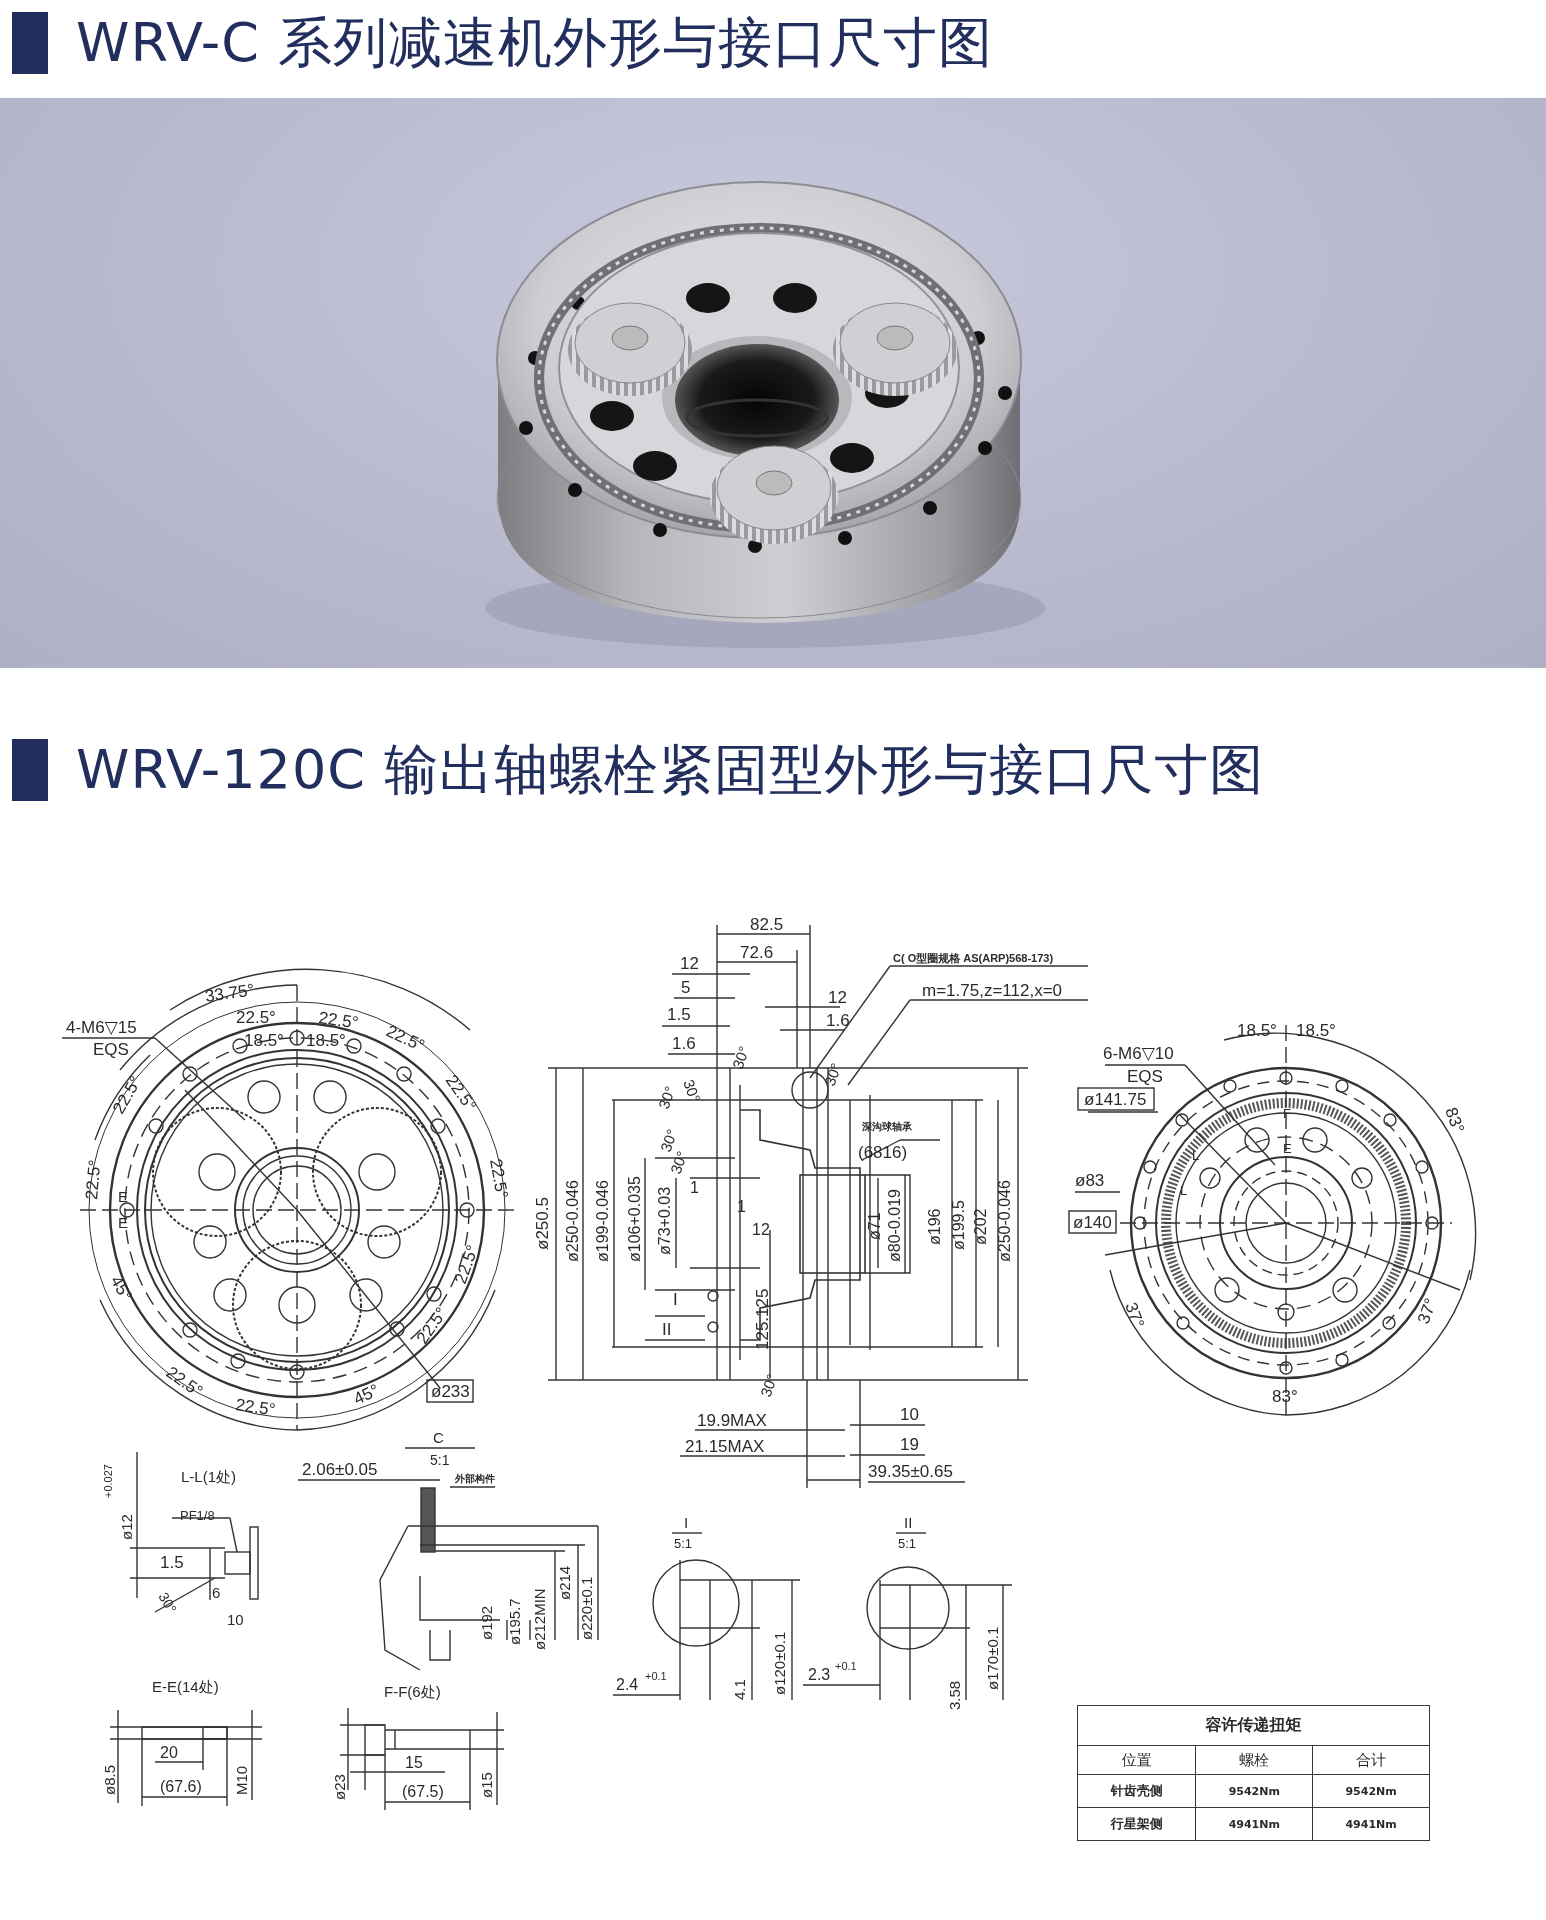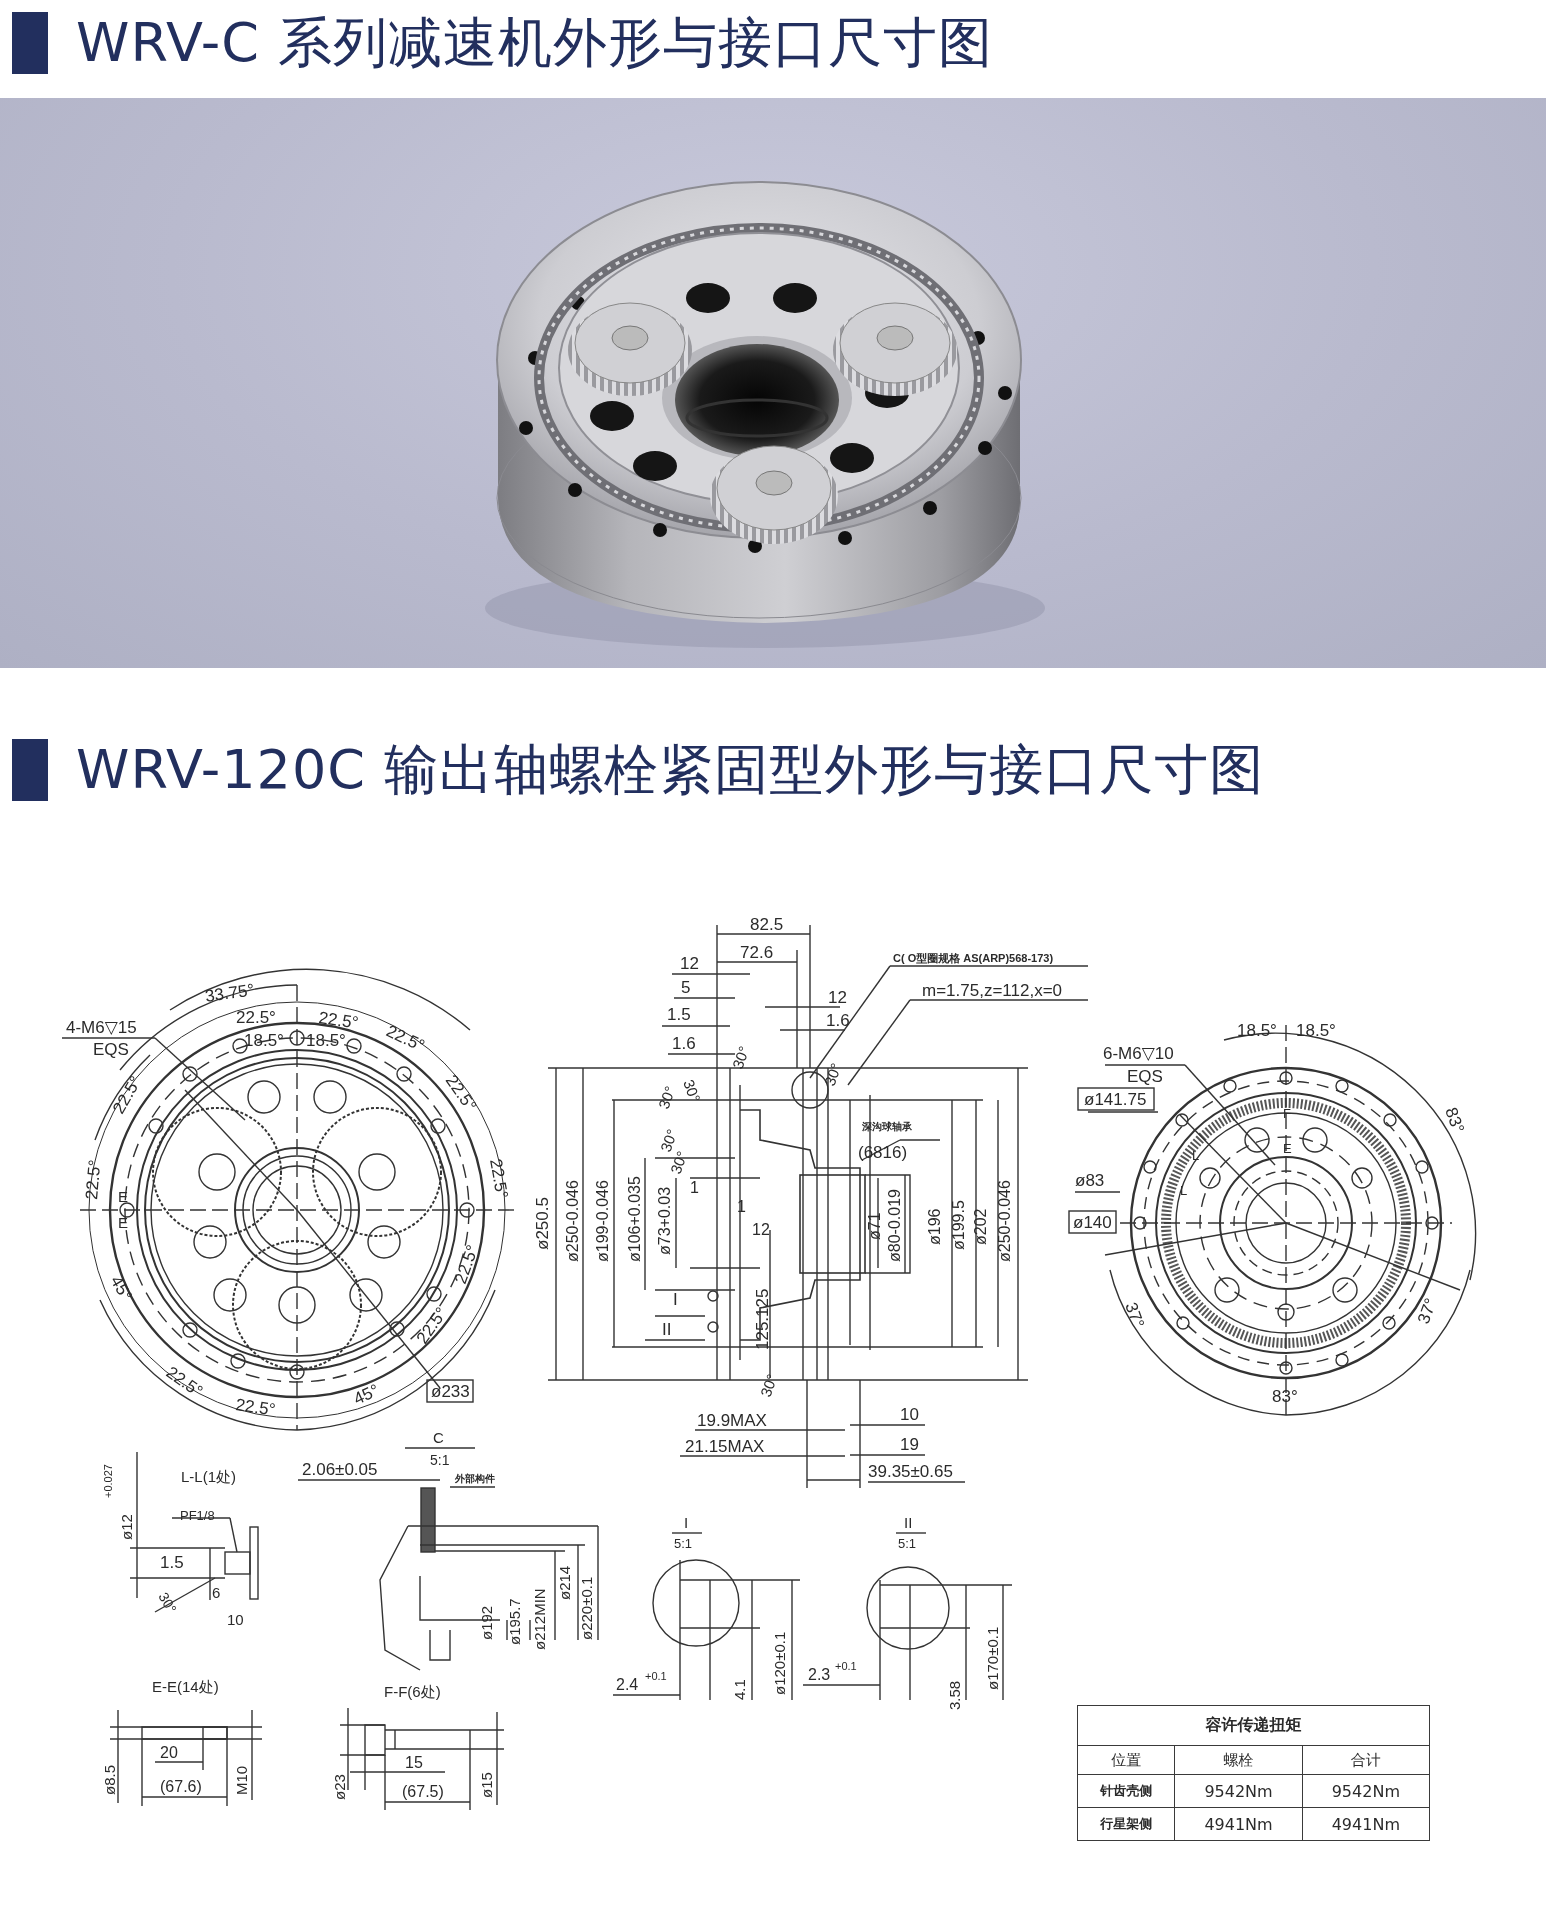--- a/index.html
+++ b/index.html
@@ -32,21 +32,21 @@
   .torque-table {
     position: absolute; left: 1077px; top: 1705px; width: 353px; border-collapse: collapse;
     font-family: "DejaVu Sans", sans-serif; font-size: 14px; color: #2b2b2b; padding-left: 28px;
   }
   .torque-table td, .torque-table th {
     border: 1.6px solid #3a3a3a; text-align: center; height: 31px; font-weight: normal;
   }
   .torque-table .caption-cell { height: 40px; font-size: 16px; font-weight: bold; }
   .torque-table th { font-weight: normal; font-size: 15px; height: 29px; }
   .torque-table td.rowhead { font-weight: bold; font-size: 13px; margin-top: 48px; }
-  .torque-table td { font-size: 16px; height: 33px; }
+  .torque-table td { font-size: 11px; height: 33px; font-weight: bold; }
 </style>
 </head>
 <body>
 
 <div class="section-title" id="title1">
   <div class="bar"></div>
   <div class="text">WRV-C 系列减速机外形与接口尺寸图</div>
 </div>
 
 <div class="hero">

